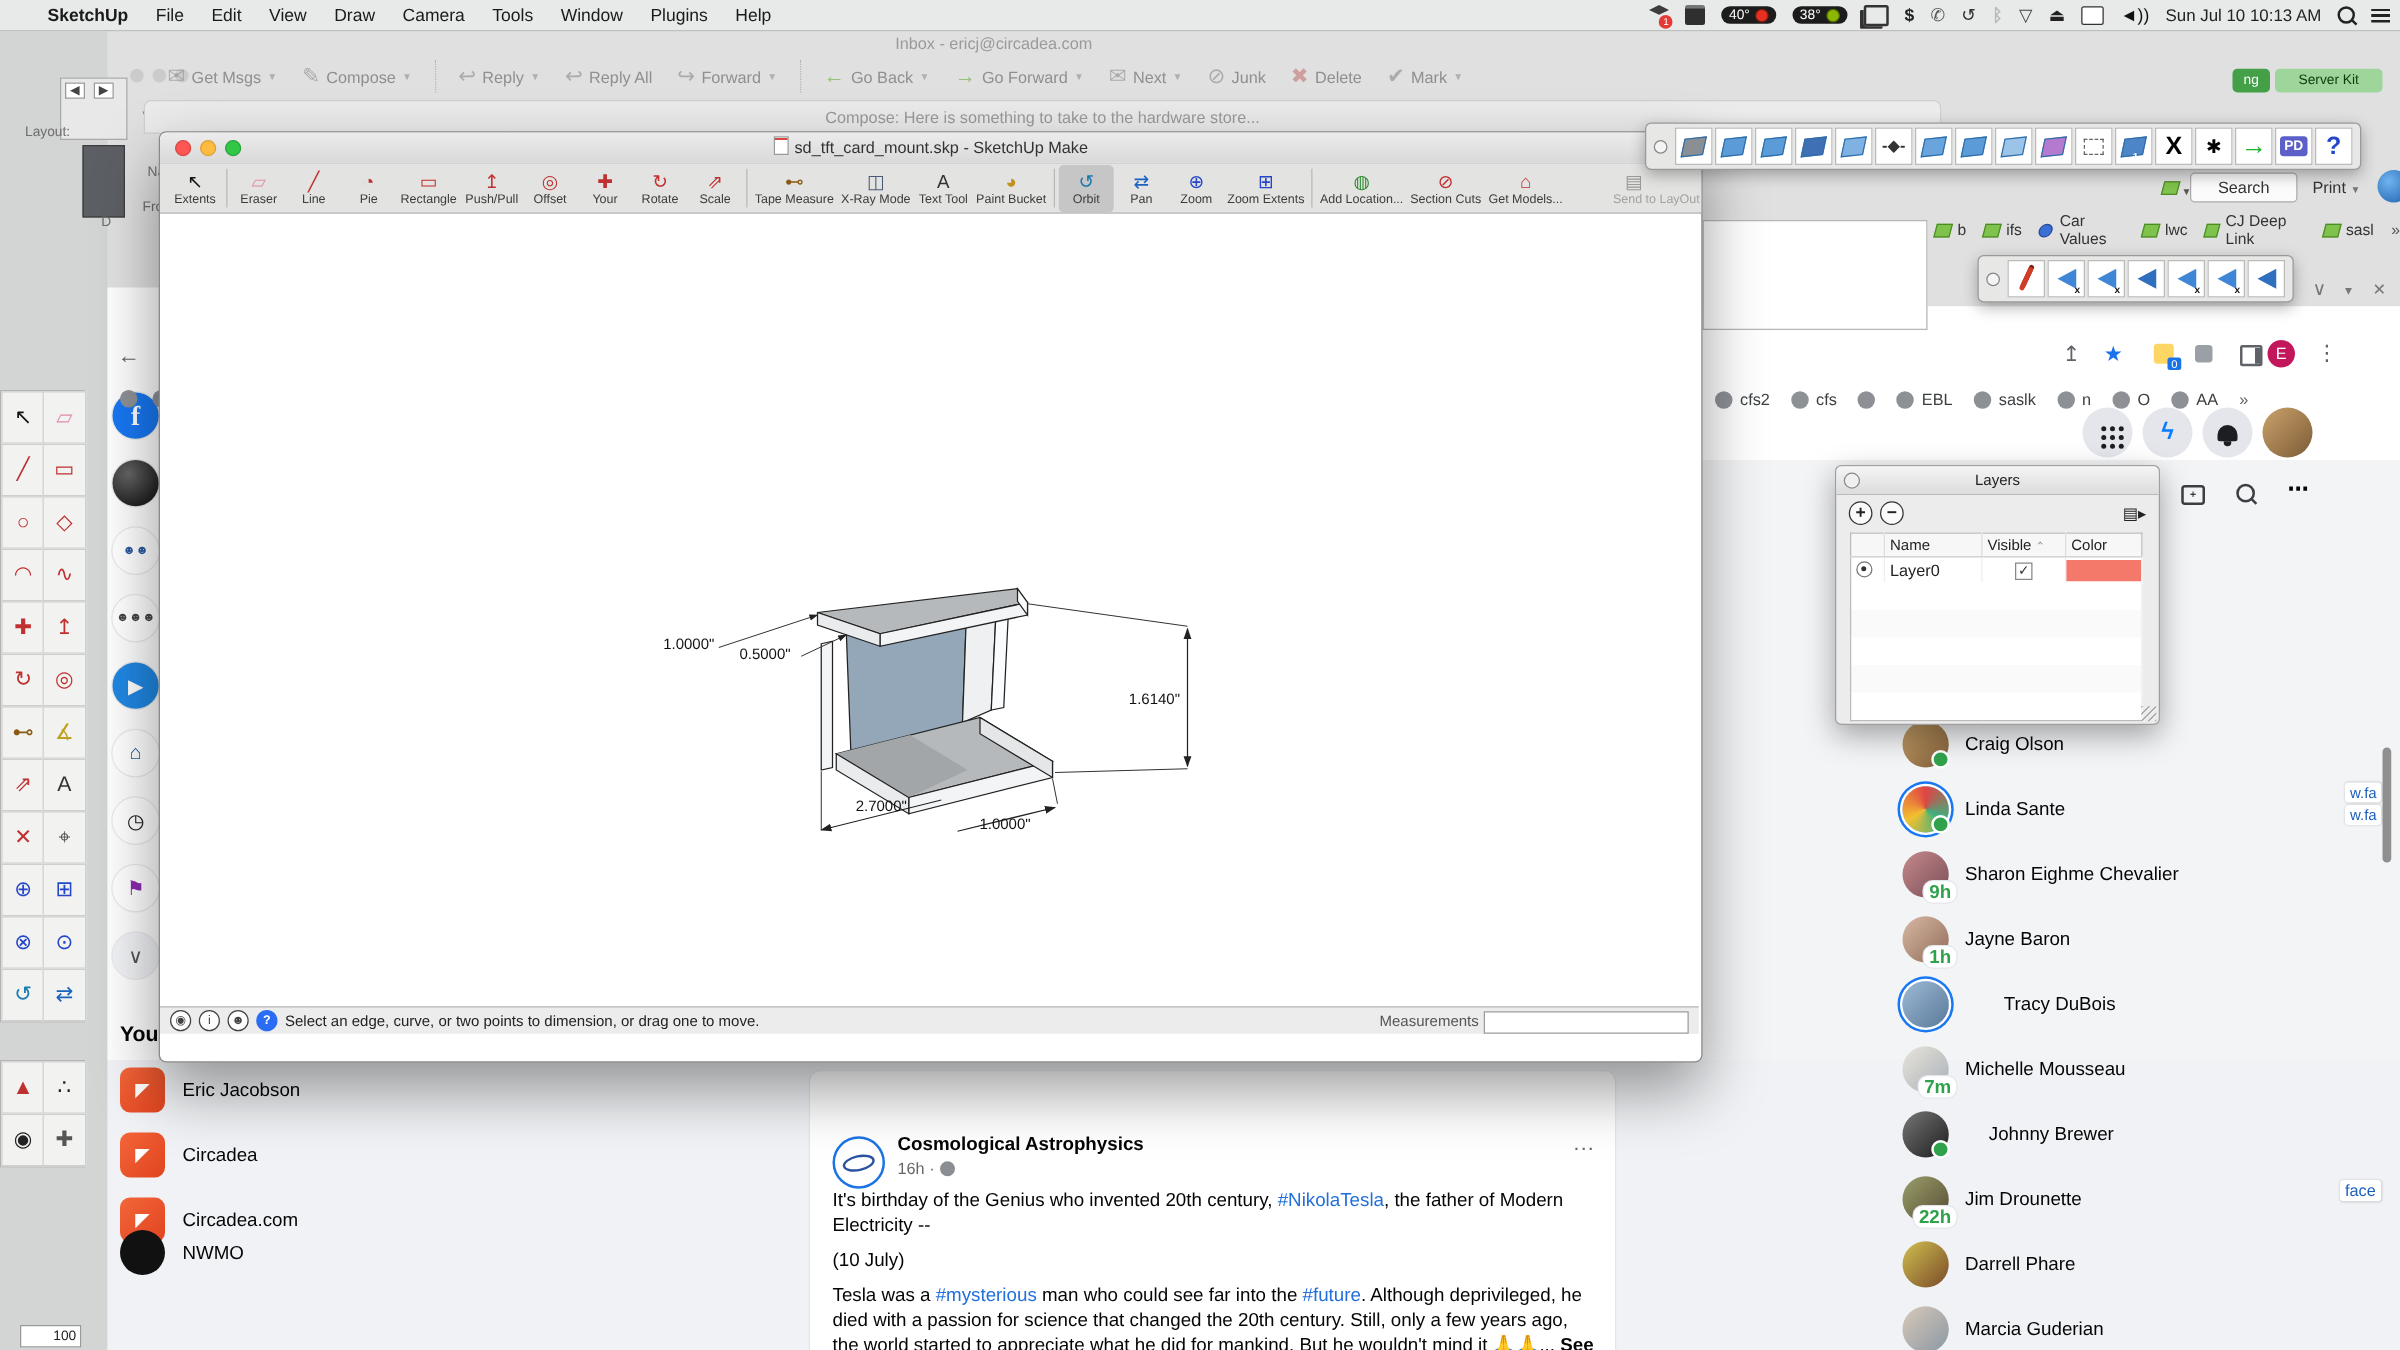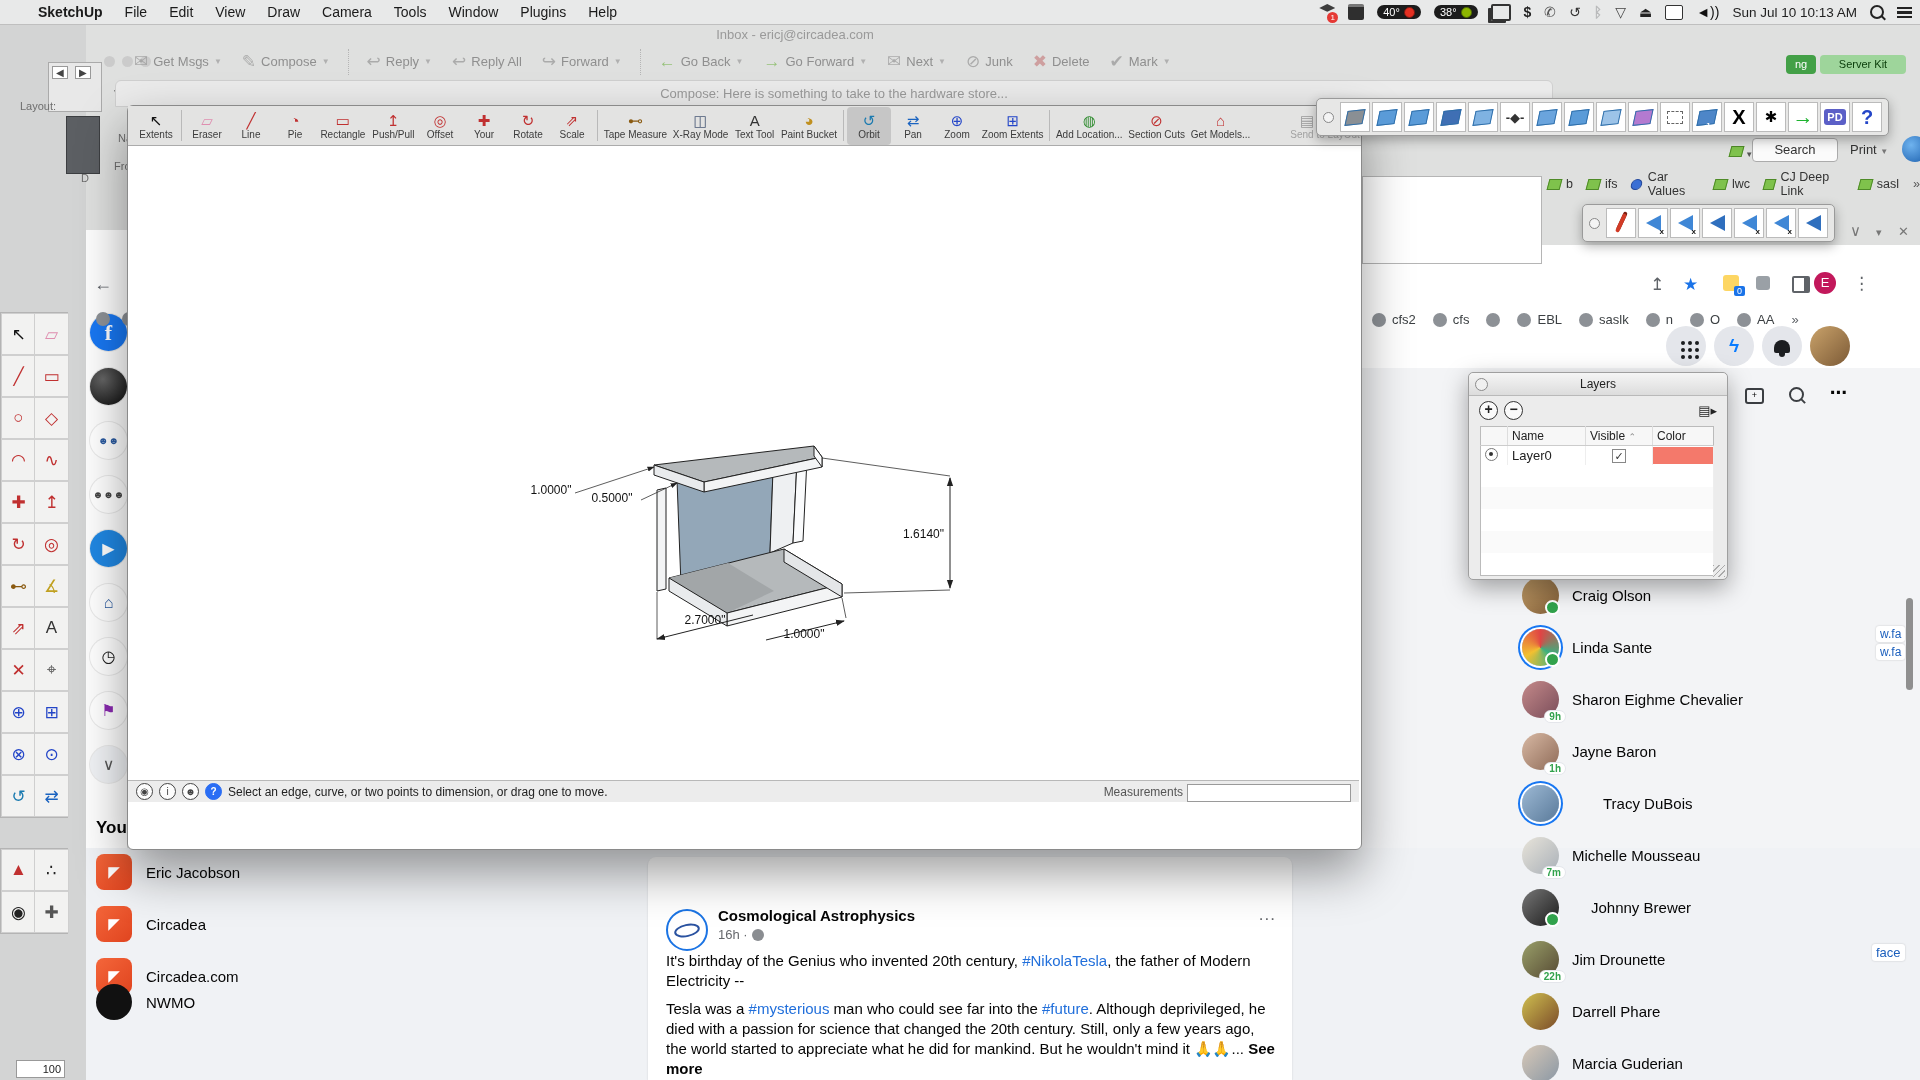--- a/index.html
+++ b/index.html
@@ -76,21 +76,21 @@
   .radio:after{content:"";position:absolute;left:3px;top:3px;width:4px;height:4px;border-radius:50%;background:#333;}
   .chk{width:12px;height:12px;border:1px solid #888;background:#fff;display:inline-block;font-size:11px;line-height:12px;text-align:center;color:#333;}
   .grip{position:absolute;right:2px;bottom:2px;width:12px;height:12px;
     background:repeating-linear-gradient(135deg,#aaa 0 1px,transparent 1px 4px);}
   
   .contact{position:absolute;left:1522px;width:390px;height:52px;display:flex;align-items:center;gap:13px;}
   .avatar{width:37px;height:37px;border-radius:50%;position:relative;flex:0 0 37px;}
   .avatar.ring{box-shadow:0 0 0 2px #fff,0 0 0 4px #1877f2;}
   .cname{font-size:15px;color:#050505;}
   .odot{position:absolute;right:-1px;bottom:-1px;width:11px;height:11px;background:#31a24c;border:2px solid #fff;border-radius:50%;}
-  .tbadge{position:absolute;right:-6px;bottom:-4px;background:#fff;color:#31a24c;font-size:10px;font-weight:bold;
+  .tbadge{position:absolute;right:-6px;bottom:-4px;background:#fff;color:#31a24c;font-size:15px;font-weight:bold;
     padding:0 4px;border-radius:7px;box-shadow:0 0 0 1px #e4e6eb;}
   
   #fb-card{position:absolute;left:648px;top:857px;width:644px;height:223px;background:#fff;border-radius:8px 8px 0 0;
     box-shadow:0 1px 2px rgba(0,0,0,.15);}
   #fb-card .sugg{color:#65676b;font-size:15px;padding:10px 16px 8px 16px;border-bottom:1px solid #e4e6eb;}
   .post-avatar{position:absolute;left:18px;top:52px;width:38px;height:38px;border-radius:50%;border:2px solid #1b74e4;
     background:#fff;display:flex;align-items:center;justify-content:center;}
   .post-avatar .ell{width:22px;height:9px;border:2px solid #2a52a0;border-radius:50%;transform:rotate(-12deg);}
   .pauthor{position:absolute;left:70px;top:50px;font-size:15px;font-weight:bold;color:#050505;}
   .pmeta{position:absolute;left:70px;top:70px;font-size:13px;color:#65676b;display:flex;align-items:center;gap:4px;}
@@ -578,20 +578,21 @@
   <span class="pauthor">Cosmological Astrophysics</span>
   <span class="pmeta">
       <span>16h ·</span>
       <span class="gl"></span>
     </span>
   <span class="pmore">...</span>
   <div class="ptext">
     <div>
       <span>It's birthday of the Genius who invented 20th century, </span><span class="fblink">#NikolaTesla</span><span>, the father of Modern Electricity --</span>
     </div>
+    <div style="margin-top:8px;">(10 July)</div>
     <div style="margin-top:8px;">
       <span>Tesla was a </span><span class="fblink">#mysterious</span><span> man who could see far into the </span><span class="fblink">#future</span><span>. Although deprivileged, he died with a passion for science that changed the 20th century. Still, only a few years ago, the world started to appreciate what he did for mankind. But he wouldn't mind it 🙏🙏... </span><b>See more</b>
     </div>
   </div>
 </div>
 
 
 <b class="abs" style="left:96px;top:818px;font-size:17px;color:#050505;z-index:5;">Your</b>
 <div id="shortcuts">
     <div class="scut" style="top: 854px;">
@@ -658,20 +659,28 @@
     <span class="tcell" style="color: rgb(34, 34, 34);">◉</span>
     <span class="tcell" style="color: rgb(85, 85, 85);">✚</span>
   </div>
 
 
 <span class="abs" style="left:16px;top:1060px;width:44px;height:16px;background:#fff;border:1px solid #999;font-size:11px;text-align:right;padding-right:3px;line-height:16px;color:#222;">100</span>
 
 
 
 <div id="su">
+  <div id="su-titlebar">
+    <span class="abs" style="left:12px;top:6px;">
+      <span class="tl" style="background:#fc5753;border:0.5px solid #d94442;"></span><span class="tl" style="background:#fdbc40;border:0.5px solid #d9a136;"></span><span class="tl" style="background:#33c748;border:0.5px solid #28a23a;"></span>
+    </span>
+    <div id="su-title">
+      <span style="display:inline-block;width:10px;height:13px;background:#fff;border:1px solid #999;vertical-align:-2px;margin-right:5px;box-shadow:inset 0 2px 0 #d44;"></span><span>sd_tft_card_mount.skp - SketchUp Make</span>
+    </div>
+  </div>
   <div id="su-toolbar">
       <div class="sut">
         <span class="g" style="color:#111">↖</span>
         <span class="l">Extents</span>
       </div>
       <div class="sut-sep"></div>
       <div class="sut">
         <span class="g" style="color:#df8fb0">▱</span>
         <span class="l">Eraser</span>
       </div>

